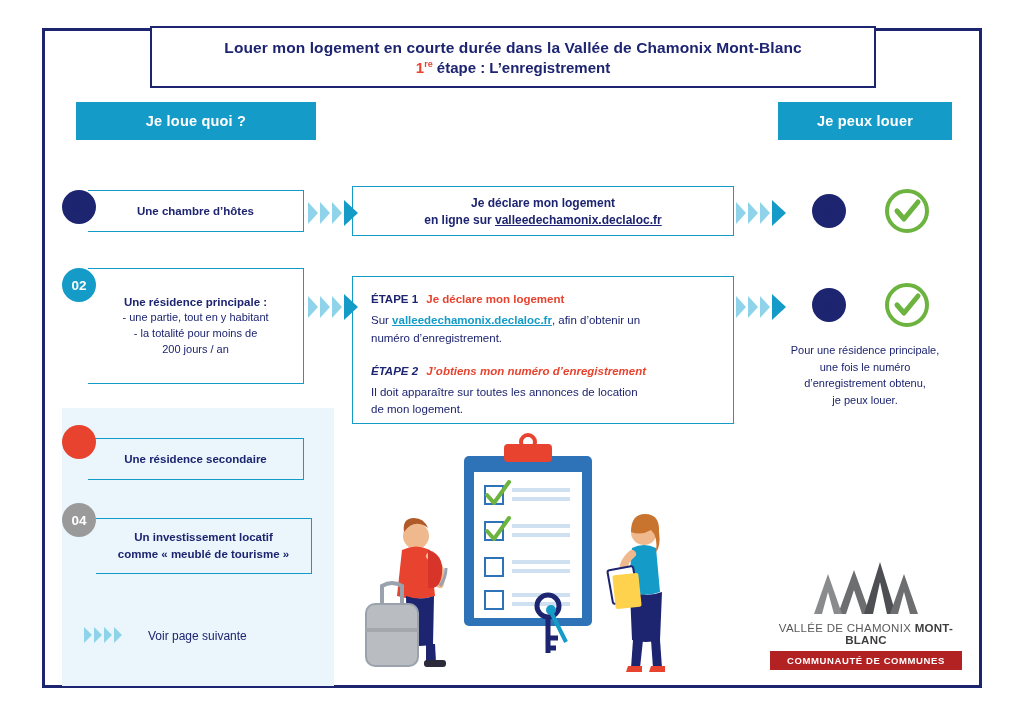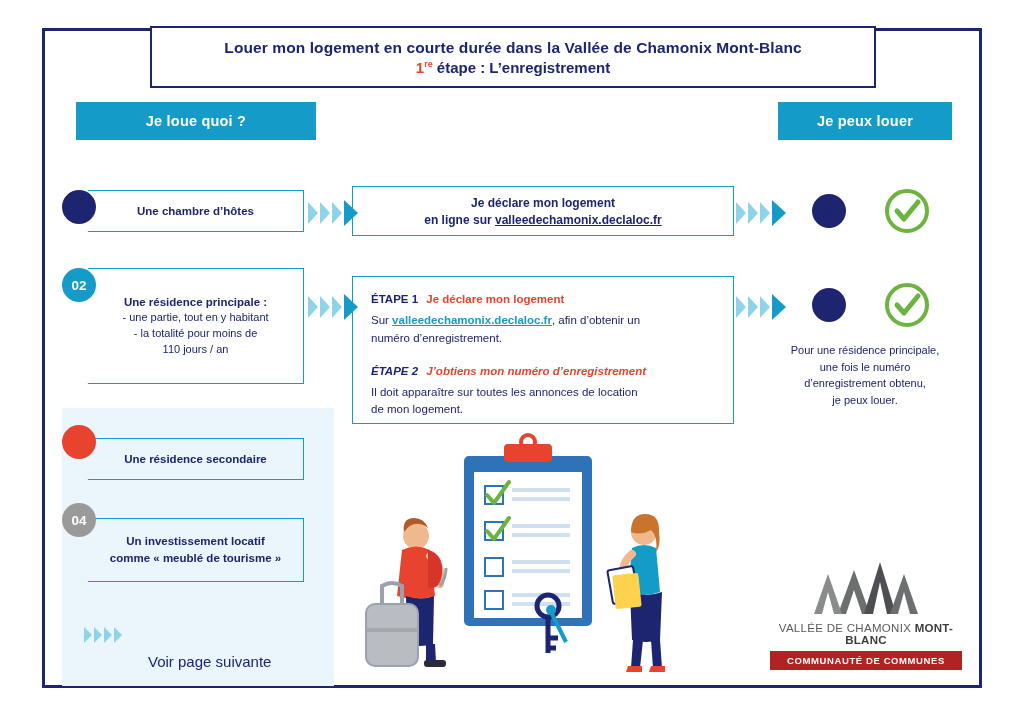--- a/index.html
+++ b/index.html
@@ -193,22 +193,21 @@
     font-size: 11px;
     line-height: 1.5;
     text-align: center;
     width: 210px;
   }
 
   
   .voir {
     position: absolute;
     color: #1d2470;
-    font-size: 15px;
-    margin-top: 24px;
+    font-size: 12px;
   }
 
   
   .logo {
     position: absolute;
     left: 770px;
     top: 556px;
     width: 192px;
     text-align: center;
   }
@@ -281,21 +280,21 @@
   <svg class="check-circle" style="left:884px; top:188px;" viewBox="0 0 46 46">
     <circle cx="23" cy="23" r="20" fill="none" stroke="#6cb33f" stroke-width="4"></circle>
     <path d="M13 23 L20 31 L34 14" fill="none" stroke="#6cb33f" stroke-width="5" stroke-linecap="round" stroke-linejoin="round"></path>
   </svg>
 
   <div class="badge blue" style="left:62px; top:268px;">02</div>
   <div class="item-box" style="left:88px; top:268px; width:216px; height:116px;">
     <div class="b">Une résidence principale :</div>
     <div class="sub">- une partie, tout en y habitant</div>
     <div class="sub">- la totalité pour moins de</div>
-    <div class="sub">110 jours / an</div>
+    <div class="sub">200 jours / an</div>
   </div>
 
   <div class="chevrons" style="left:308px; top:294px;">
     <div class="chev"></div>
     <div class="chev"></div>
     <div class="chev"></div>
     <div class="chev big"></div>
   </div>
 
   <div class="content-box" style="left:352px; top:276px; width:382px; height:148px; padding:14px 18px;">
@@ -338,21 +337,21 @@
     <div>d’enregistrement obtenu,</div>
     <div>je peux louer.</div>
   </div>
 
   <div class="badge red" style="left:62px; top:425px;">03</div>
   <div class="item-box strong" style="left:88px; top:438px; width:216px; height:42px;">
     <div>Une résidence secondaire</div>
   </div>
 
   <div class="badge gray" style="left:62px; top:503px;">04</div>
-  <div class="item-box strong" style="left:88px; top:518px; width:216px; height:64px;">
+  <div class="item-box strong" style="left:96px; top:518px; width:216px; height:56px;">
     <div>Un investissement locatif</div>
     <div>comme « meublé de tourisme »</div>
   </div>
 
   <div class="chevrons" style="left:84px; top:627px;">
     <div class="chev small"></div>
     <div class="chev small"></div>
     <div class="chev small"></div>
     <div class="chev small"></div>
   </div>

